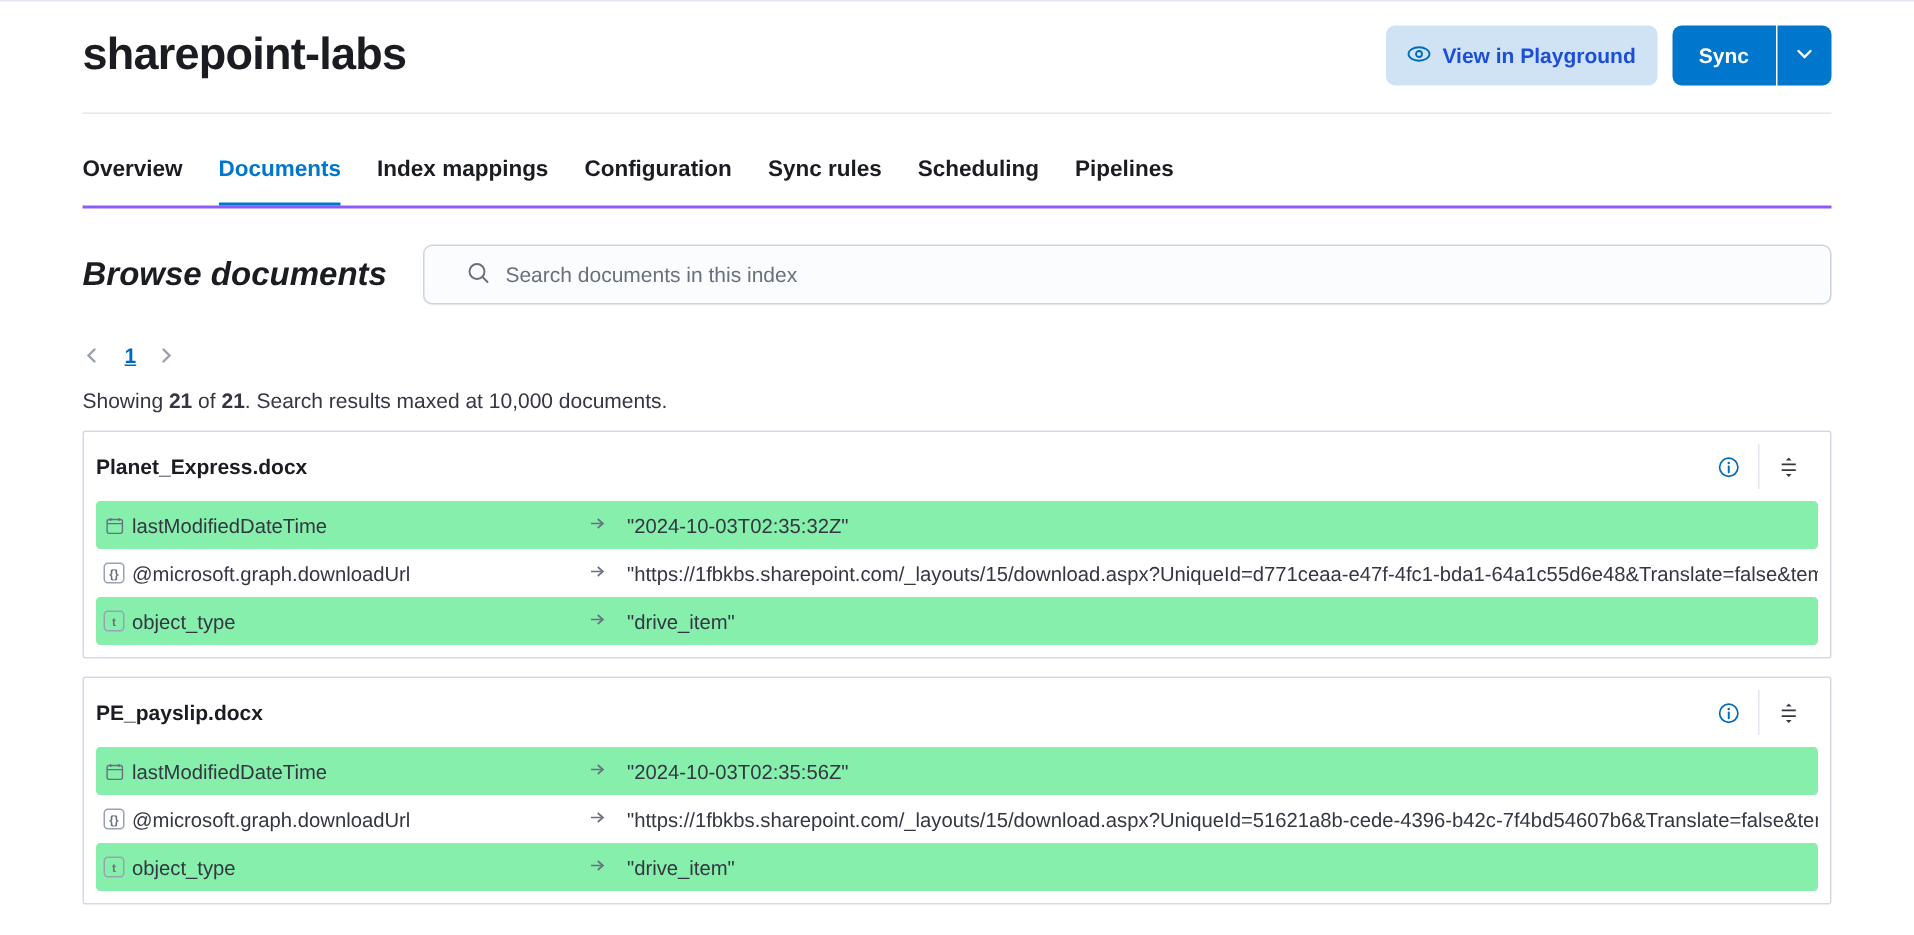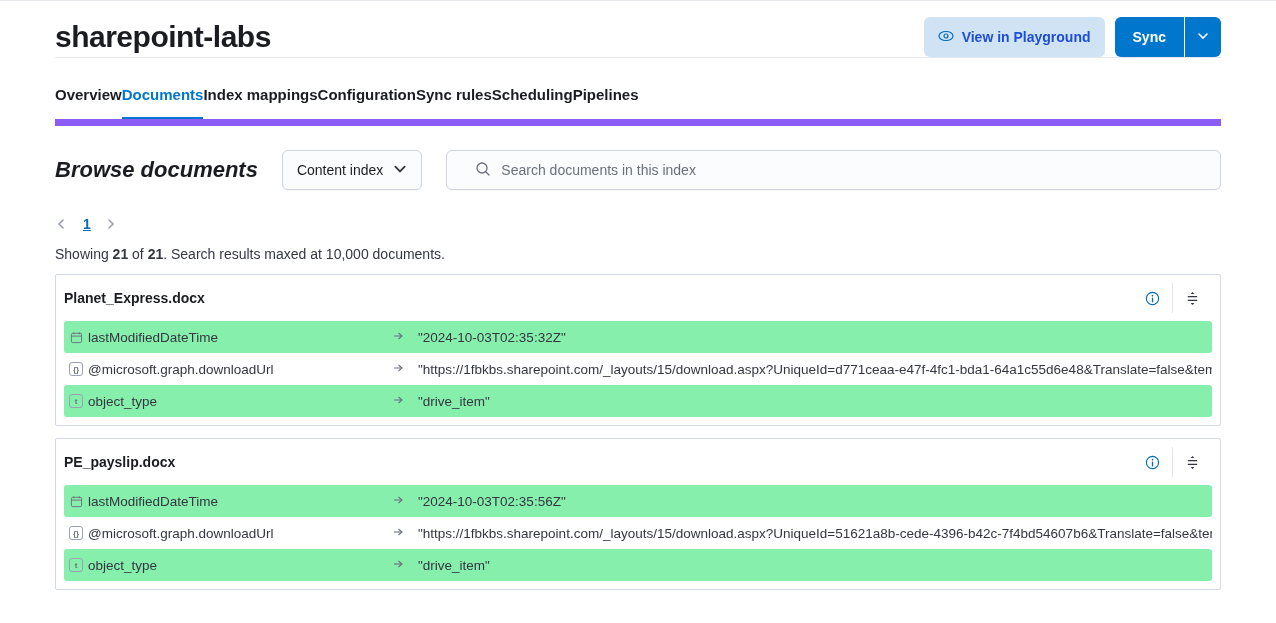--- a/index.html
+++ b/index.html
@@ -11,20 +11,21 @@
   }
   .page {
     border-top: 1px solid #e3e6ef;
     padding: 16px 55px 20px 55px;
     width: 1276px;
   }
   .header-row {
     display: flex;
     align-items: center;
     justify-content: space-between;
+    padding-bottom: 18px;
     border-bottom: 1px solid #e3e6ef;
   }
   .page-title {
     font-size: 30px;
     font-weight: 700;
     letter-spacing: -0.5px;
   }
   .header-actions { display: flex; gap: 10px; align-items: center; }
   .btn {
     display: inline-flex;
@@ -62,21 +63,22 @@
     align-items: center;
     justify-content: center;
     cursor: pointer;
     border: none;
     margin-left: 1px;
   }
   .sync-group { display: flex; }
 
   .tabs {
     display: flex;
-    border-bottom: 7px solid #8b5cf6;
+    gap: 24px;
+    border-bottom: 2px solid #8b5cf6;
     margin-top: 14px;
   }
   .tab {
     padding: 14px 0;
     font-size: 15px;
     font-weight: 700;
     color: #1a1c21;
     cursor: pointer;
     border-bottom: 2px solid transparent;
   }
@@ -230,28 +232,20 @@
       <div class="tab active">Documents</div>
       <div class="tab">Index mappings</div>
       <div class="tab">Configuration</div>
       <div class="tab">Sync rules</div>
       <div class="tab">Scheduling</div>
       <div class="tab">Pipelines</div>
     </div>
 
   <div class="browse-row">
     <div class="browse-title">Browse documents</div>
-    <div class="select-box">
-      <span>Content index</span>
-      <span>
-        <svg width="14" height="14" viewBox="0 0 12 12">
-            <path d="M2 4l4 4 4-4" stroke="#343741" stroke-width="1.6" fill="none" stroke-linecap="round"></path>
-          </svg>
-      </span>
-    </div>
     <div class="search-wrap">
       <span>
         <svg width="16" height="16" viewBox="0 0 16 16">
             <circle cx="7" cy="7" r="5" stroke="#69707d" stroke-width="1.3" fill="none"></circle>
             <path d="M11 11l3 3" stroke="#69707d" stroke-width="1.3" stroke-linecap="round"></path>
           </svg>
       </span>
       <input type="text" placeholder="Search documents in this index" style="">
     </div>
   </div>

